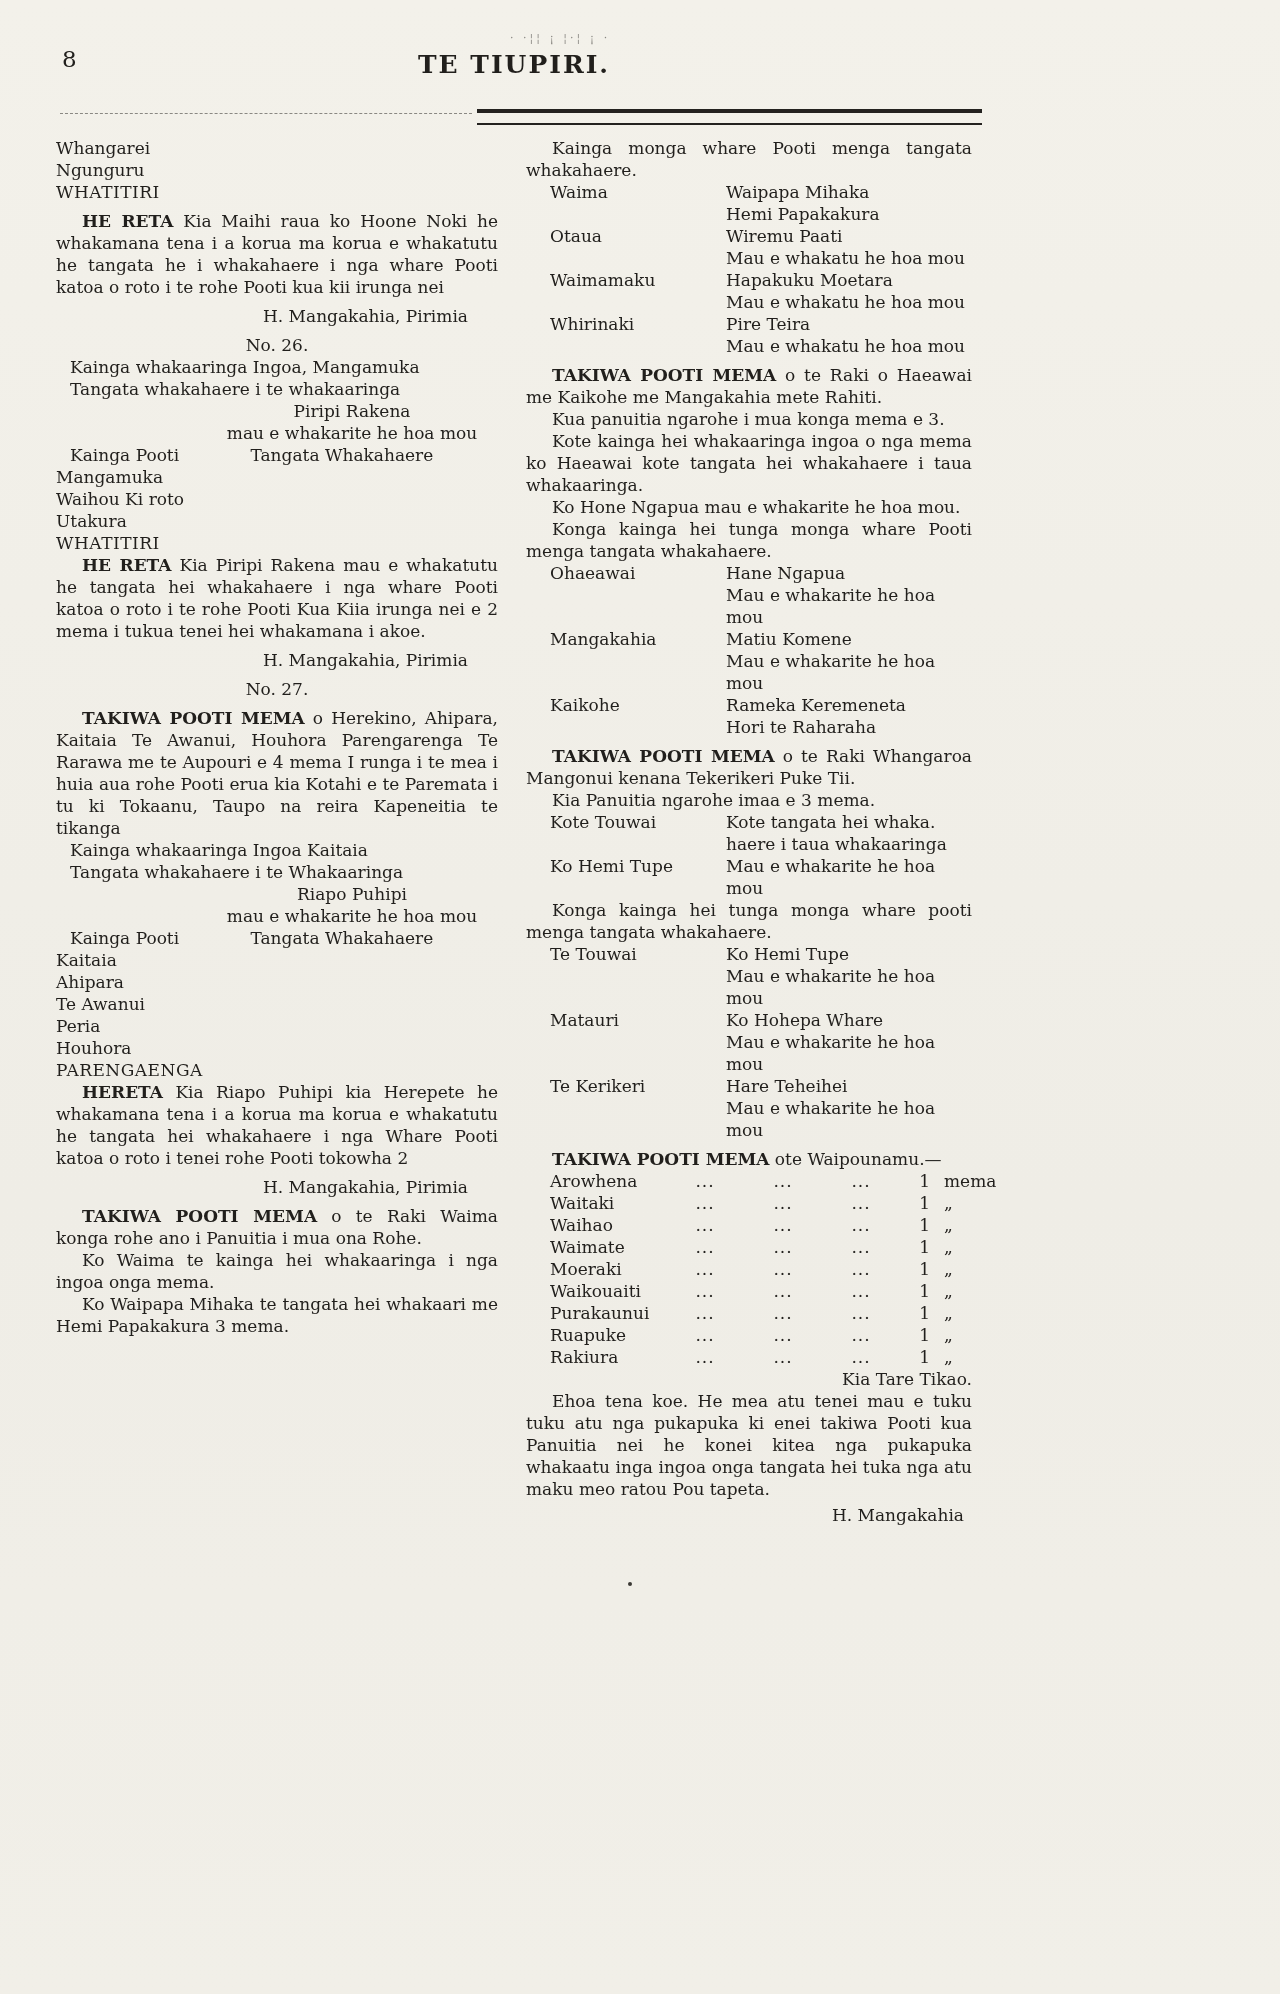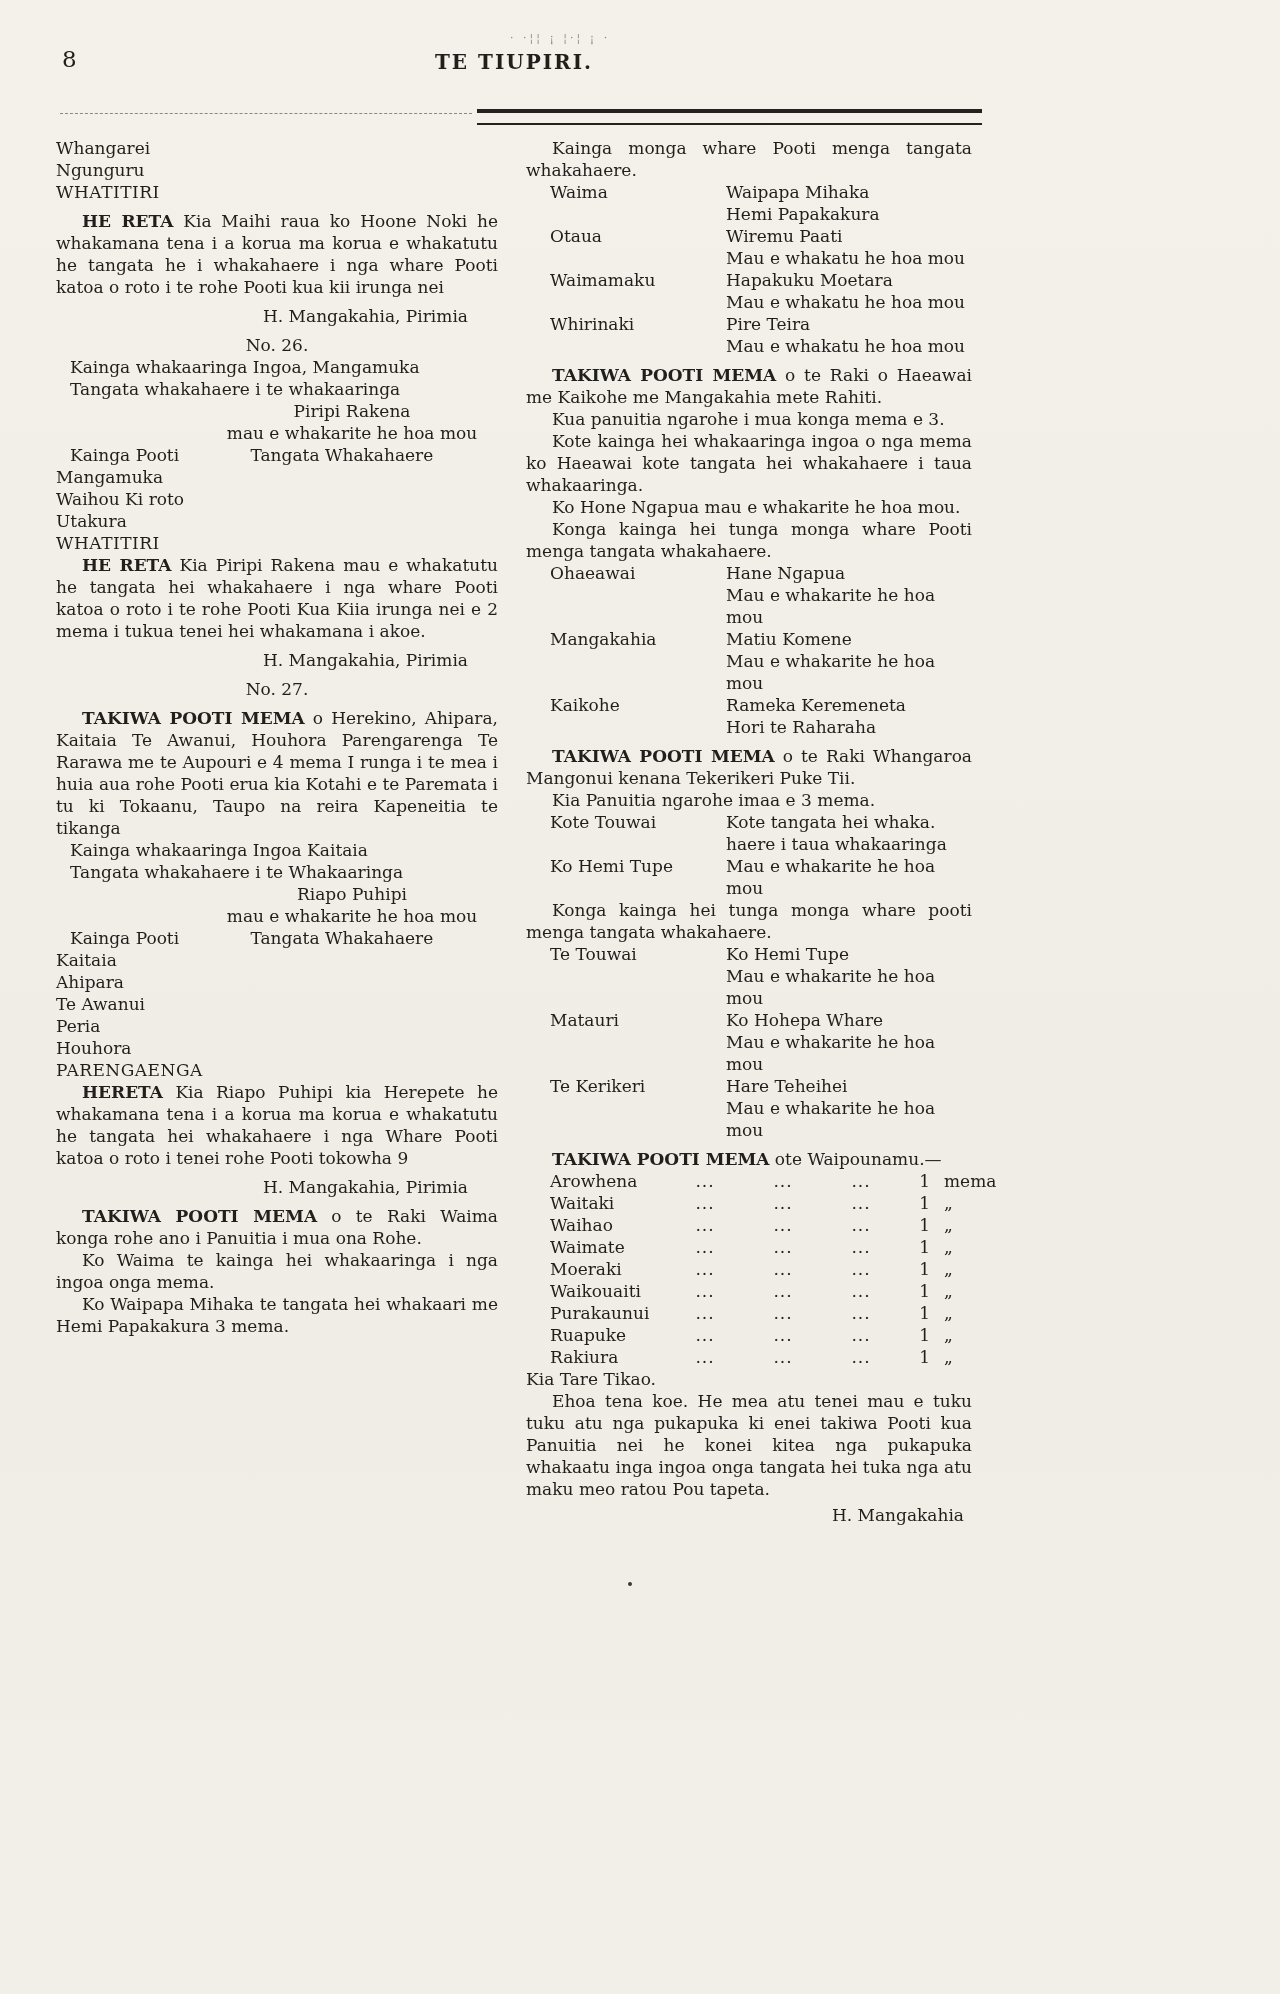--- a/index.html
+++ b/index.html
@@ -6,21 +6,21 @@
   html,body{margin:0;padding:0}
   body{background:#c9c7c2;font-family:"DejaVu Serif","Liberation Serif",serif}
   .page{width:1280px;height:1994px;margin:0 auto;background:#f1efe8;color:#211f1c;position:relative;overflow:hidden;
         background-image:linear-gradient(180deg,#f3f1ea 0%,#efede6 60%,#f1efe8 100%)}
   .content{position:absolute;left:56px;top:30px;width:916px}
 
   
   .masthead-wrap{position:relative;height:78px}
   .pagenum{position:absolute;left:6px;top:16px;font-size:23px}
   .smudge{position:absolute;left:50%;transform:translateX(-4%);top:2px;font-size:11px;letter-spacing:3px;opacity:.5;filter:blur(.4px);white-space:nowrap}
-  .masthead{position:absolute;left:0;right:0;top:20px;text-align:center;font-size:20px;font-weight:bold;letter-spacing:2px;filter:blur(.2px)}
+  .masthead{position:absolute;left:0;right:0;top:20px;text-align:center;font-size:25px;font-weight:bold;letter-spacing:2px;filter:blur(.2px)}
   .rule{position:relative;height:13px}
   .rule::before{content:"";position:absolute;left:4px;width:45%;top:5px;border-top:1px dashed rgba(33,31,28,.5)}
   .rule::after{content:"";position:absolute;left:46%;right:-10px;top:1px;height:10px;border-top:4px solid #24221f;border-bottom:2px solid #24221f}
 
   
   .columns{display:flex;gap:28px;margin-top:16px}
   .col{width:446px;font-size:17px;line-height:22px}
 
   p{margin:0}
   .para{text-indent:26px;text-align:justify}
@@ -37,21 +37,21 @@
   .pair{display:flex}
   .pair .place{flex:0 0 200px;padding-left:24px}
   .pair .val{flex:1}
 
   .trow{display:flex}
   .trow .tname{flex:0 0 140px;padding-left:24px}
   .trow .dts{flex:0 0 78px;text-align:center;letter-spacing:1px}
   .trow .tcount{flex:0 0 30px;text-align:right}
   .trow .tunit{padding-left:14px}
 
-  .center{text-align:left}
+  .center{text-align:right}
   .sigr{text-align:right;padding-right:8px;margin-top:4px}
   .speck{position:absolute;left:628px;top:1582px;width:4px;height:4px;background:#3a3834;border-radius:50%}
 </style>
 </head>
 <body>
 
 <div class="page">
   <div class="content">
 
     <div class="masthead-wrap">
@@ -98,21 +98,21 @@
           <span class="a">Kainga Pooti</span>
           <span class="b">Tangata Whakahaere</span>
         </div>
         <div class="line">Kaitaia</div>
         <div class="line">Ahipara</div>
         <div class="line">Te Awanui</div>
         <div class="line">Peria</div>
         <div class="line">Houhora</div>
         <div class="line caps">PARENGAENGA</div>
 
-        <p class="para"><strong class="lead">HERETA</strong><span> Kia Riapo Puhipi kia Herepete he whakamana tena i a korua ma korua e whakatutu he tangata hei whakahaere i nga Whare Pooti katoa o roto i tenei rohe Pooti tokowha 9</span></p>
+        <p class="para"><strong class="lead">HERETA</strong><span> Kia Riapo Puhipi kia Herepete he whakamana tena i a korua ma korua e whakatutu he tangata hei whakahaere i nga Whare Pooti katoa o roto i tenei rohe Pooti tokowha 2</span></p>
         <div class="sig sp">H. Mangakahia, Pirimia</div>
 
         <p class="para sp"><strong class="lead">TAKIWA POOTI MEMA</strong><span> o te Raki Waima konga rohe ano i Panuitia i mua ona Rohe.</span></p>
         <p class="para">Ko Waima te kainga hei whakaaringa i nga ingoa onga mema.</p>
         <p class="para">Ko Waipapa Mihaka te tangata hei whakaari me Hemi Papakakura 3 mema.</p>
       </section>
 
       <section class="col">
         <p class="para">Kainga monga whare Pooti menga tangata whakahaere.</p>
 

